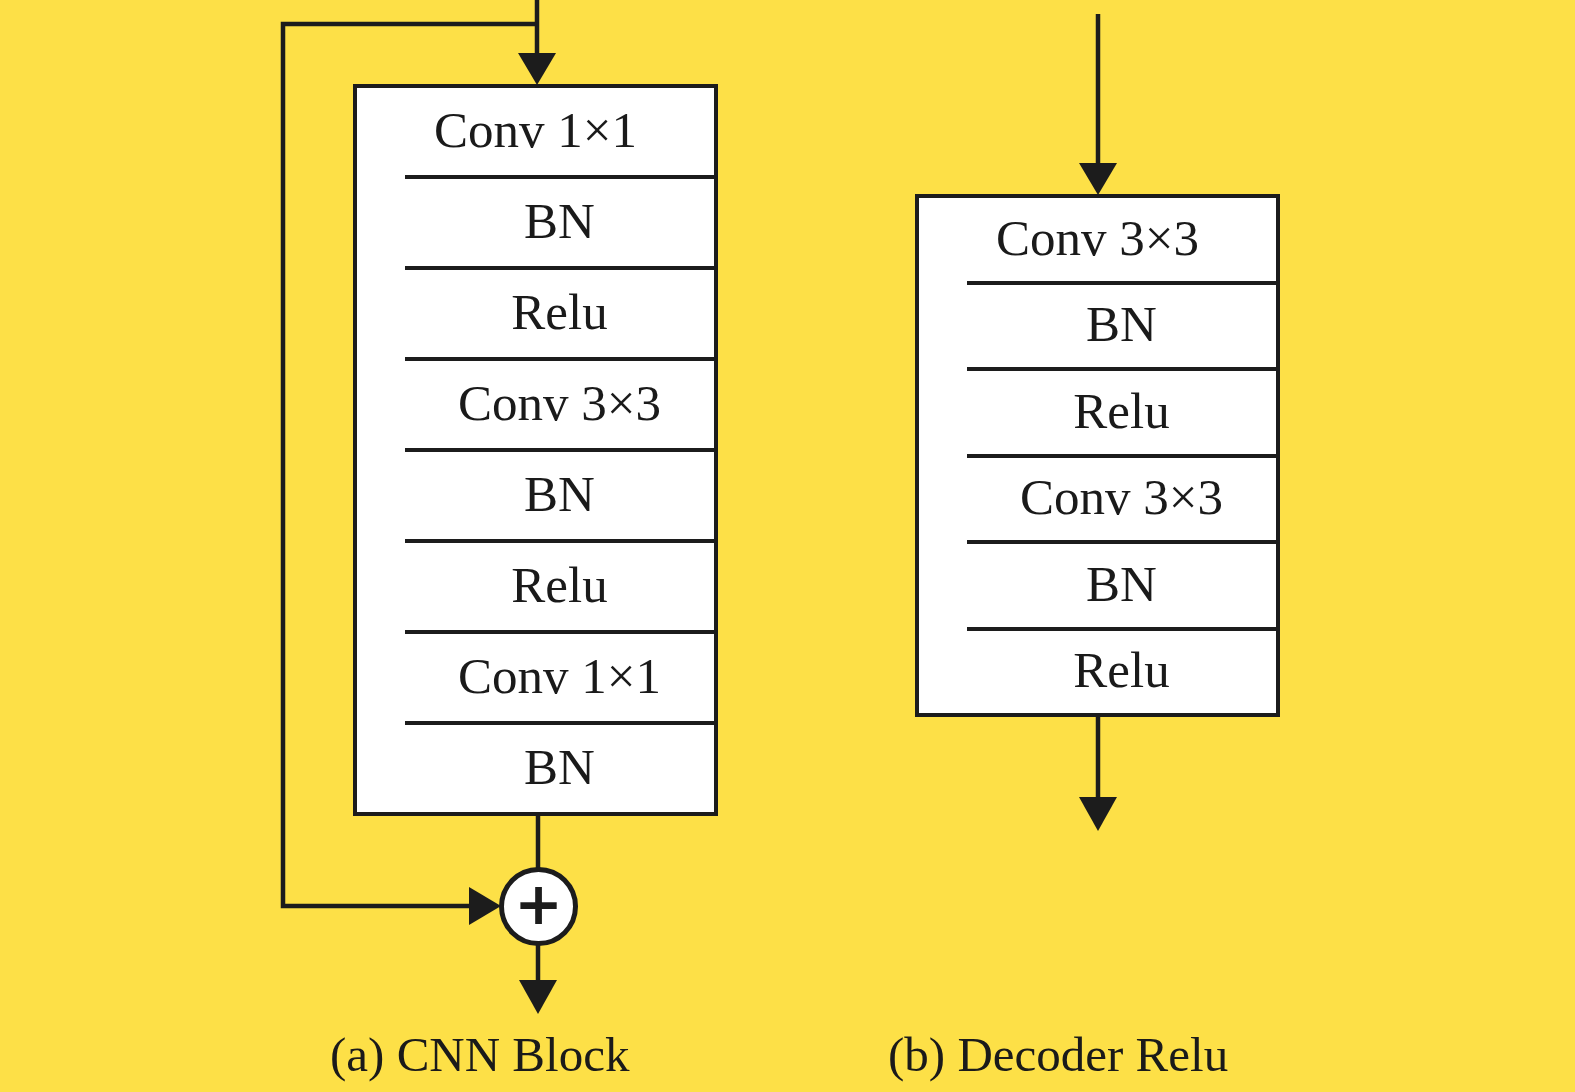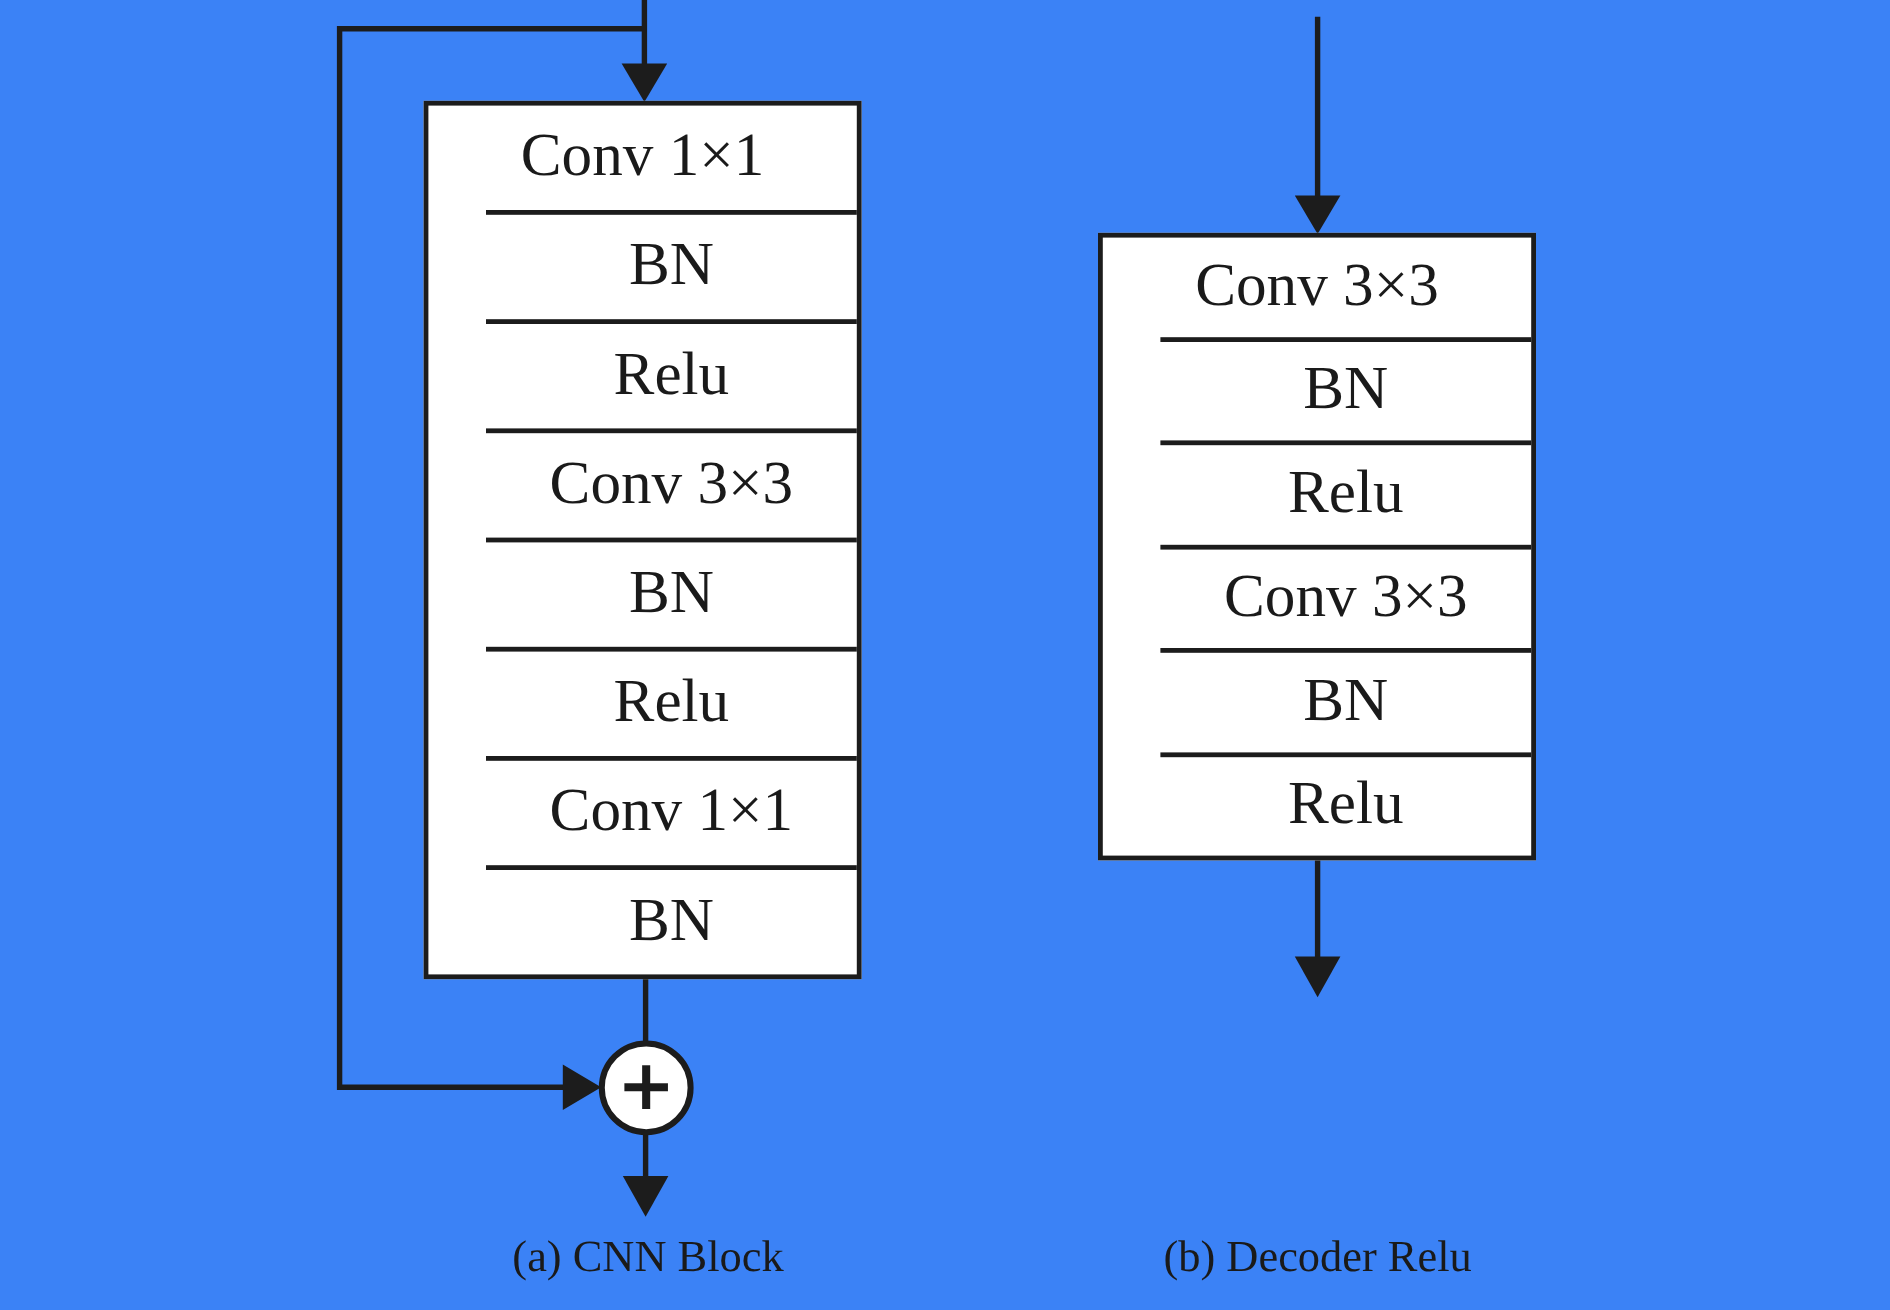--- a/index.html
+++ b/index.html
@@ -4,21 +4,21 @@
 <style>
   html, body {
     margin: 0;
     padding: 0;
     background: #ffffff;
   }
   .figure {
     position: relative;
     width: 1575px;
     height: 1092px;
-    background: #3b82f6;
+    background: #fde047;
     font-family: "Liberation Serif", "DejaVu Serif", serif;
     color: #1a1a1a;
     overflow: hidden;
   }
   svg.connector-layer {
     position: absolute;
     left: 0; top: 0;
     width: 1575px;
     height: 1092px;
     pointer-events: none;
@@ -78,22 +78,22 @@
     font-weight: bold;
     font-size: 58px;
     line-height: 1;
     transform: translateY(-3px);
     color: #1c1c1c;
   }
   .caption {
     position: absolute;
     top: 1026px;
     width: 420px;
-    text-align: center;
-    font-size: 37px;
+    text-align: left;
+    font-size: 49px;
     line-height: 1.2;
     white-space: nowrap;
   }
   #caption-a { left: 330px; }
   #caption-b { left: 888px; }
 </style>
 </head>
 <body>
 
 <div class="figure">

